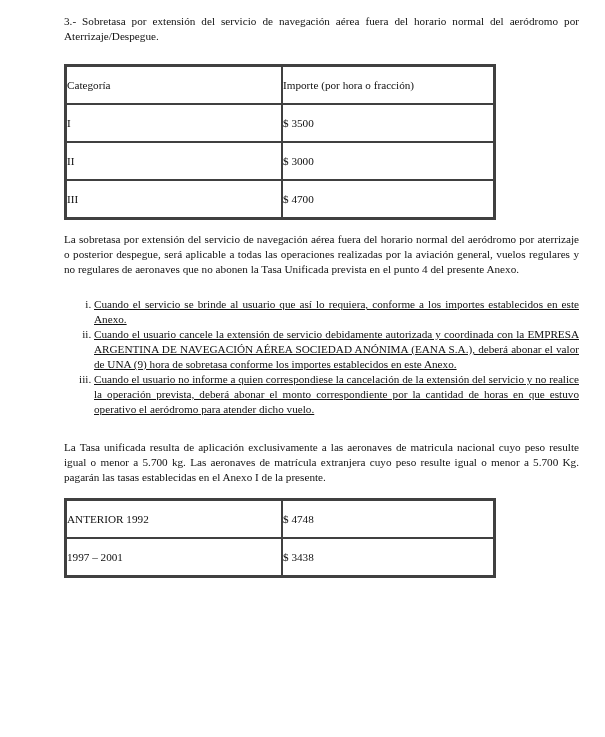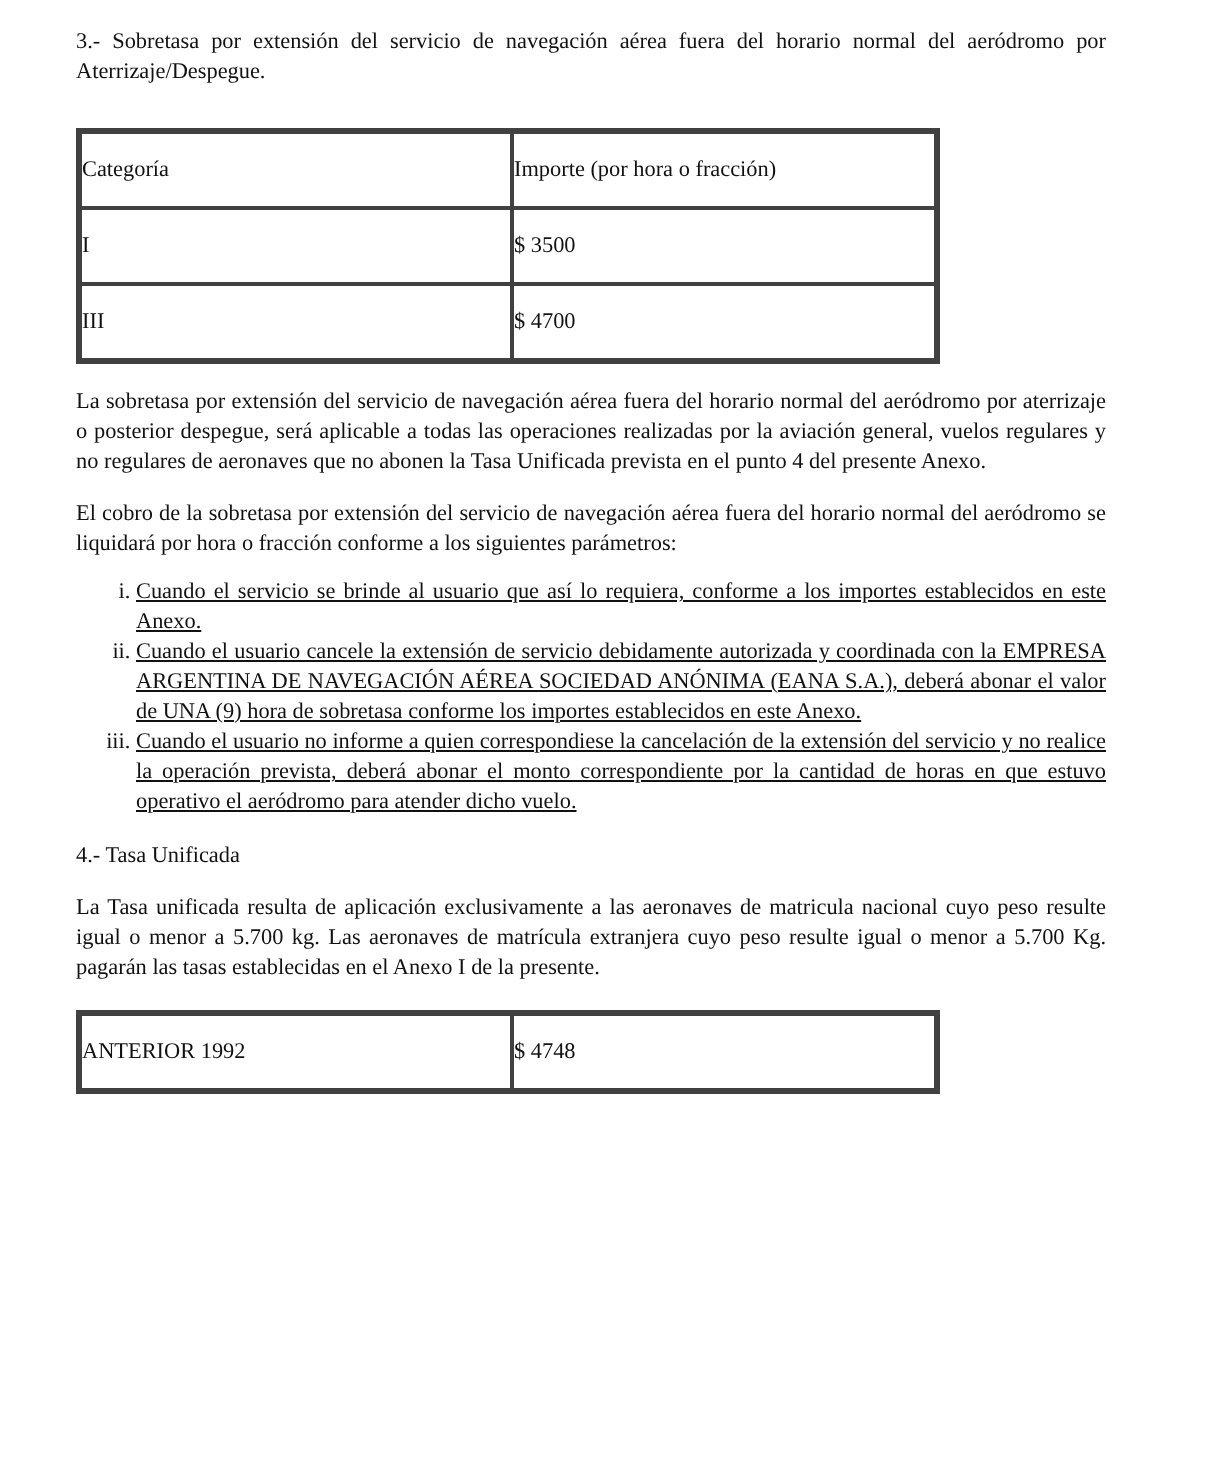--- a/index.html
+++ b/index.html
@@ -1,21 +1,21 @@
 <!DOCTYPE html>
 <html><head>
 <meta charset="utf-8">
 <style>
   html, body { margin: 0; padding: 0; background: #ffffff; }
   body {
     width: 605px; height: 737px; overflow: hidden; position: relative;
     font-family: "Liberation Serif", "DejaVu Serif", serif;
     font-size: 11.2px; color: #111; line-height: 15px;
   }
-  .page { position: absolute; left: 38px; top: 14px; width: 515px; }
+  .page { position: absolute; left: 64px; top: 14px; width: 515px; }
   p { margin: 0; text-align: justify; }
   .heading { margin-bottom: 0; }
   table.doc {
     border-collapse: separate; border-spacing: 0;
     border: 2px solid #404040; width: 432px; margin-left: 0;
   }
   table.doc td {
     border: 1px solid #404040; padding: 0; vertical-align: middle;
     text-align: left;
   }
@@ -39,46 +39,52 @@
     <tbody>
         <tr class="r" style="height:38px">
       <td class="c1">Categoría</td>
       <td>Importe (por hora o fracción)</td>
     </tr>
     <tr class="r">
       <td class="c1">I</td>
       <td>$ 3500</td>
     </tr>
     <tr class="r">
+      <td class="c1">II</td>
+      <td>$ 3000</td>
+    </tr>
+    <tr class="r">
       <td class="c1">III</td>
       <td>$ 4700</td>
     </tr>
   </tbody>
     </table>
 
   <div style="height:12px"></div>
   <p>La sobretasa por extensión del servicio de navegación aérea fuera del horario normal del aeródromo por aterrizaje o posterior despegue, será aplicable a todas las operaciones realizadas por la aviación general, vuelos regulares y no regulares de aeronaves que no abonen la Tasa Unificada prevista en el punto 4 del presente Anexo.</p>
   <div style="height:11px"></div>
-  <p>El cobro de la sobretasa por extensión del servicio de navegación aérea fuera del horario normal del aeródromo se liquidará por hora o fracción conforme a los siguientes parámetros:</p>
   <div style="height:9px"></div>
 
   <ol class="roman">
     <li>Cuando el servicio se brinde al usuario que así lo requiera, conforme a los importes establecidos en este Anexo.</li>
     <li>Cuando el usuario cancele la extensión de servicio debidamente autorizada y coordinada con la EMPRESA ARGENTINA DE NAVEGACIÓN AÉREA SOCIEDAD ANÓNIMA (EANA S.A.), deberá abonar el valor de UNA (9) hora de sobretasa conforme los importes establecidos en este Anexo.</li>
     <li>Cuando el usuario no informe a quien correspondiese la cancelación de la extensión del servicio y no realice la operación prevista, deberá abonar el monto correspondiente por la cantidad de horas en que estuvo operativo el aeródromo para atender dicho vuelo.</li>
   </ol>
 
   <div style="height:12px"></div>
-  <p class="heading">4.- Tasa Unificada</p>
   <div style="height:11px"></div>
   <p>La Tasa unificada resulta de aplicación exclusivamente a las aeronaves de matricula nacional cuyo peso resulte igual o menor a 5.700 kg. Las aeronaves de matrícula extranjera cuyo peso resulte igual o menor a 5.700 Kg. pagarán las tasas establecidas en el Anexo I de la presente.</p>
   <div style="height:13px"></div>
 
   <table class="doc t2">
     <tbody>
     <tr class="r" style="height:38px">
       <td class="c1">ANTERIOR 1992</td>
       <td>$ 4748</td>
     </tr>
+    <tr class="r" style="height:38px">
+      <td class="c1">1997 – 2001</td>
+      <td>$ 3438</td>
+    </tr>
   </tbody>
     </table>
 
 </div>
 
 </body></html>

